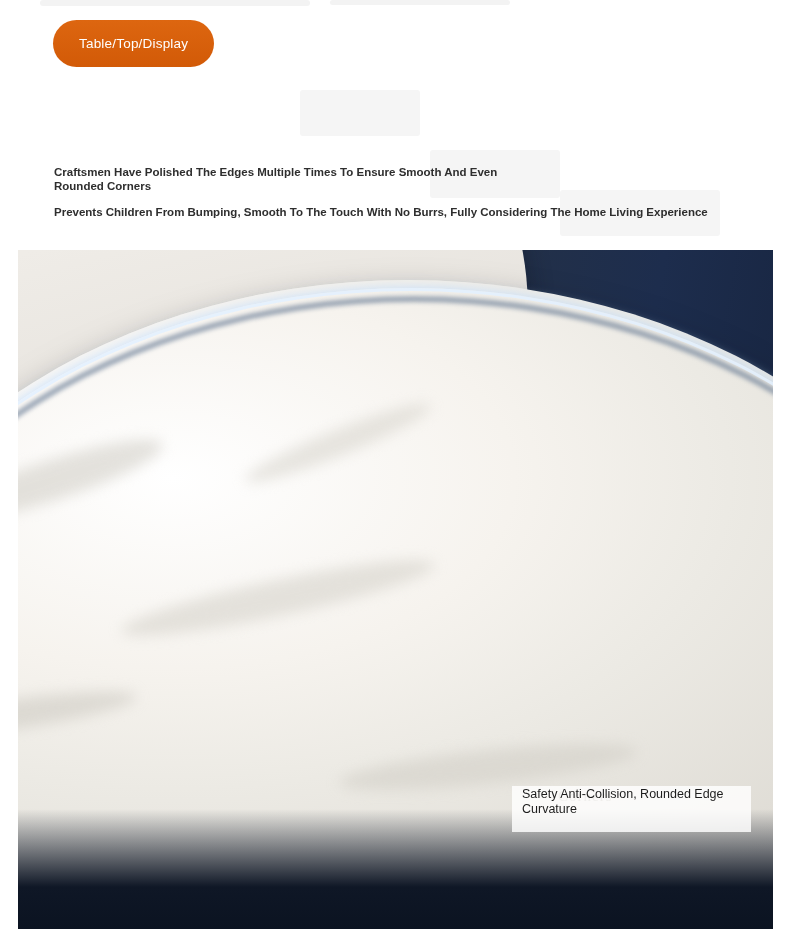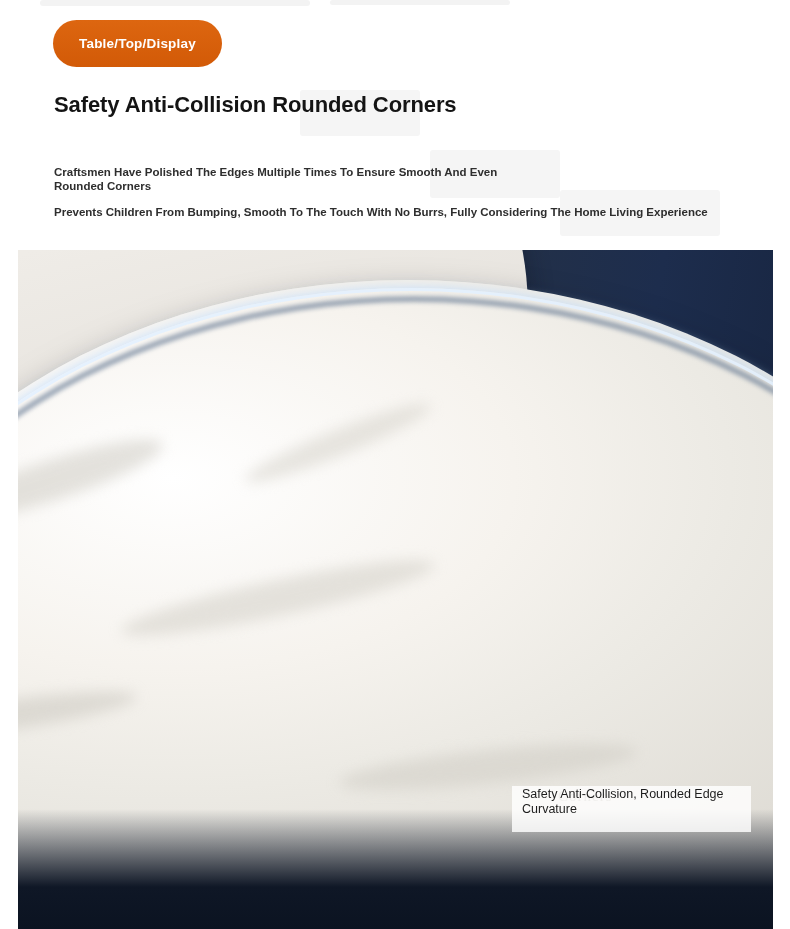--- a/index.html
+++ b/index.html
@@ -51,21 +51,21 @@
     left: 53px;
     top: 10px;
     min-width: 150px;
     height: 47px;
     padding: 13px 26px;
     background: #d95e0c;
     background: linear-gradient(180deg, #dd6610 0%, #d25a07 100%);
     border-radius: 24px;
     color: #ffffff;
     font-size: 13.5px;
-    font-weight: bold;
+    font-weight: normal;
     display: flex;
     align-items: center;
     justify-content: center;
     letter-spacing: 0.2px;
     box-sizing: border-box;
   }
 
   .title {
     position: absolute;
     left: 54px;
@@ -272,21 +272,20 @@
   </div>
 
   <div class="header">
 
     <div class="ghost-block gb1"></div>
     <div class="ghost-block gb2"></div>
     <div class="ghost-block gb3"></div>
 
     <div class="pill">Table/Top/Display</div>
 
-    <div class="title">Safety Anti-Collision Rounded Corners</div>
 
     <div class="subline sub2">Prevents Children From Bumping, Smooth To The Touch With No Burrs, Fully Considering The Home Living Experience</div>
     <div class="subline sub1">Craftsmen Have Polished The Edges Multiple Times To Ensure Smooth And Even Rounded Corners</div>
   </div>
 
   <div class="photo">
     <div class="photo-inner"></div>
 
     <div class="table-back-edge"></div>
     <div class="table-back"></div>

